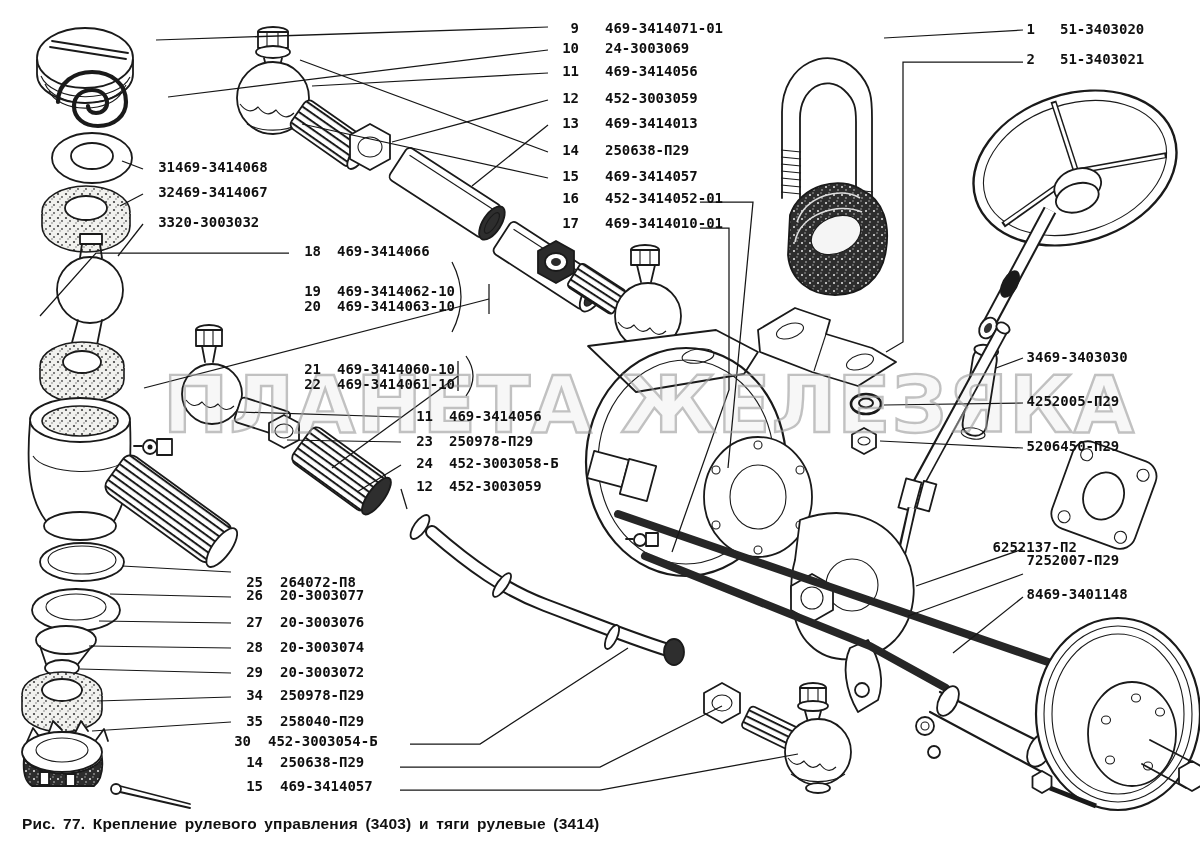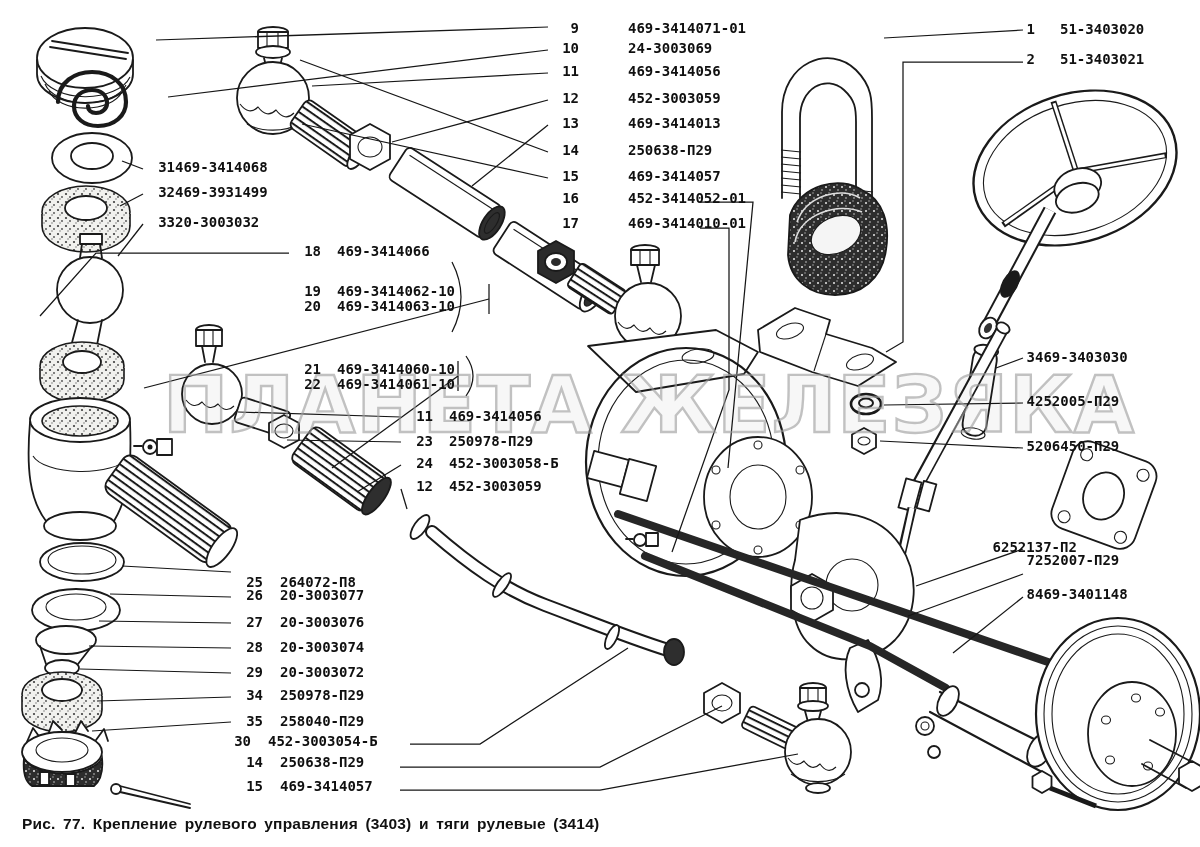--- a/index.html
+++ b/index.html
@@ -13,21 +13,21 @@
   .dk{stroke:#1a1a1a;stroke-width:1.8;fill:url(#darksp)}
   .rb{stroke:#1a1a1a;stroke-width:1.8;fill:url(#ribs)}
   .ink{fill:#1a1a1a;stroke:none}
   .thin{stroke:#1a1a1a;stroke-width:1.1;fill:none}
   .ld{stroke:#161616;stroke-width:1.25;fill:none}
   .rod{stroke:#262626;stroke-width:8;fill:none;stroke-linecap:round}
   .tube{stroke:#1a1a1a;stroke-width:14;fill:none;stroke-linecap:round}
   .tubein{stroke:#fff;stroke-width:10;fill:none;stroke-linecap:round}
   .lbl{position:absolute;font:700 14px "DejaVu Sans Mono",monospace;color:#101010;white-space:nowrap}
   .lbl .n{display:inline-block;width:30px;text-align:right}
-  .col-tm .p{margin-left:49px}
+  .col-tm .p{margin-left:26px}
   .col-tr .p{margin-left:25px}
   .col-lu .p{margin-left:0}
   .col-lr .p{margin-left:16px}
   .col-ml .p{margin-left:16px}
   .col-bl .p{margin-left:17px}
   .col-rs .p{}
   #wm{position:absolute;left:163px;top:360px;font:700 78px "DejaVu Sans",sans-serif;
       letter-spacing:1px;color:rgba(0,0,0,0.05);-webkit-text-stroke:2.4px #9c9c9c;
       opacity:.62;white-space:nowrap;pointer-events:none;z-index:5}
   #cap{position:absolute;left:22px;top:815px;font:700 15.5px "Liberation Sans",sans-serif;
@@ -448,21 +448,21 @@
 <div class="lbl col-tm" style="left:549px;top:115px"><span class="n">13</span><span class="p">469-3414013</span></div>
 <div class="lbl col-tm" style="left:549px;top:142px"><span class="n">14</span><span class="p">250638-П29</span></div>
 <div class="lbl col-tm" style="left:549px;top:168px"><span class="n">15</span><span class="p">469-3414057</span></div>
 <div class="lbl col-tm" style="left:549px;top:190px"><span class="n">16</span><span class="p">452-3414052-01</span></div>
 <div class="lbl col-tm" style="left:549px;top:215px"><span class="n">17</span><span class="p">469-3414010-01</span></div>
 
 <div class="lbl col-tr" style="left:1005px;top:21px"><span class="n">1</span><span class="p">51-3403020</span></div>
 <div class="lbl col-tr" style="left:1005px;top:51px"><span class="n">2</span><span class="p">51-3403021</span></div>
 
 <div class="lbl col-lu" style="left:145px;top:159px"><span class="n">31</span><span class="p">469-3414068</span></div>
-<div class="lbl col-lu" style="left:145px;top:184px"><span class="n">32</span><span class="p">469-3931499</span></div>
+<div class="lbl col-lu" style="left:145px;top:184px"><span class="n">32</span><span class="p">469-3414067</span></div>
 <div class="lbl col-lu" style="left:145px;top:214px"><span class="n">33</span><span class="p">20-3003032</span></div>
 
 <div class="lbl col-lr" style="left:291px;top:243px"><span class="n">18</span><span class="p">469-3414066</span></div>
 <div class="lbl col-lr" style="left:291px;top:283px"><span class="n">19</span><span class="p">469-3414062-10</span></div>
 <div class="lbl col-lr" style="left:291px;top:298px"><span class="n">20</span><span class="p">469-3414063-10</span></div>
 <div class="lbl col-lr" style="left:291px;top:361px"><span class="n">21</span><span class="p">469-3414060-10</span></div>
 <div class="lbl col-lr" style="left:291px;top:376px"><span class="n">22</span><span class="p">469-3414061-10</span></div>
 
 <div class="lbl col-ml" style="left:403px;top:408px"><span class="n">11</span><span class="p">469-3414056</span></div>
 <div class="lbl col-ml" style="left:403px;top:433px"><span class="n">23</span><span class="p">250978-П29</span></div>

